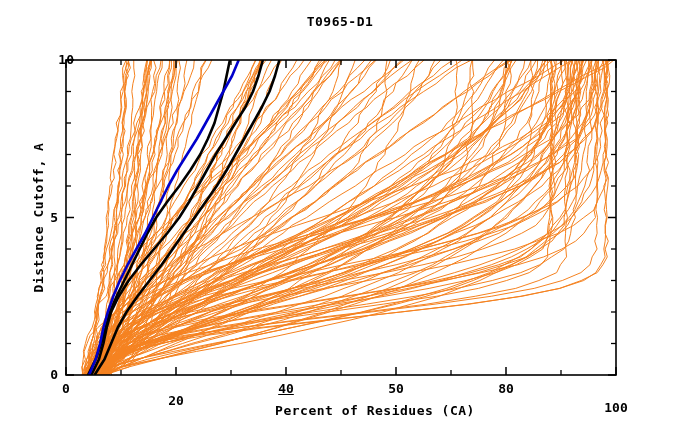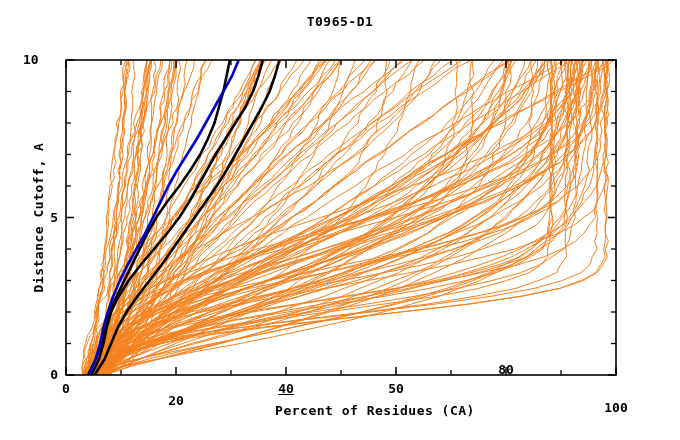--- a/index.html
+++ b/index.html
@@ -236,22 +236,22 @@
         <line x1="66" y1="91.5" x2="71" y2="91.5" stroke="#000" stroke-width="1.3"></line>
         <line x1="616" y1="91.5" x2="611" y2="91.5" stroke="#000" stroke-width="1.3"></line>
       </g>
   </svg>
 
   <div id="xticklabels">
       <div class="tk" style="top: 381px; left: 36px; width: 60px; text-align: center;">0</div>
       <div class="tk" style="top: 381px; left: 146px; width: 60px; text-align: center; margin-top: 12px;">20</div>
       <div class="tk" style="top: 381px; left: 256px; width: 60px; text-align: center; text-decoration: underline;">40</div>
       <div class="tk" style="top: 381px; left: 366px; width: 60px; text-align: center;">50</div>
-      <div class="tk" style="top: 362px; left: 476px; width: 60px; text-align: center;">80</div>
+      <div class="tk" style="top: 381px; left: 476px; width: 60px; text-align: center;">80</div>
       <div class="tk" style="top: 400px; left: 586px; width: 60px; text-align: center;">100</div>
     </div>
   <div id="yticklabels">
       <div class="tk" style="top: 367px; left: 24px; width: 34px; text-align: right;">0</div>
       <div class="tk" style="top: 209.5px; left: 24px; width: 34px; text-align: right;">5</div>
-      <div class="tk" style="top: 52px; left: 23px; width: 34px; text-align: left;">10</div>
+      <div class="tk" style="top: 52px; left: 40px; width: 34px; text-align: right;">10</div>
     </div>
 
 </div>
 
 </body></html>

